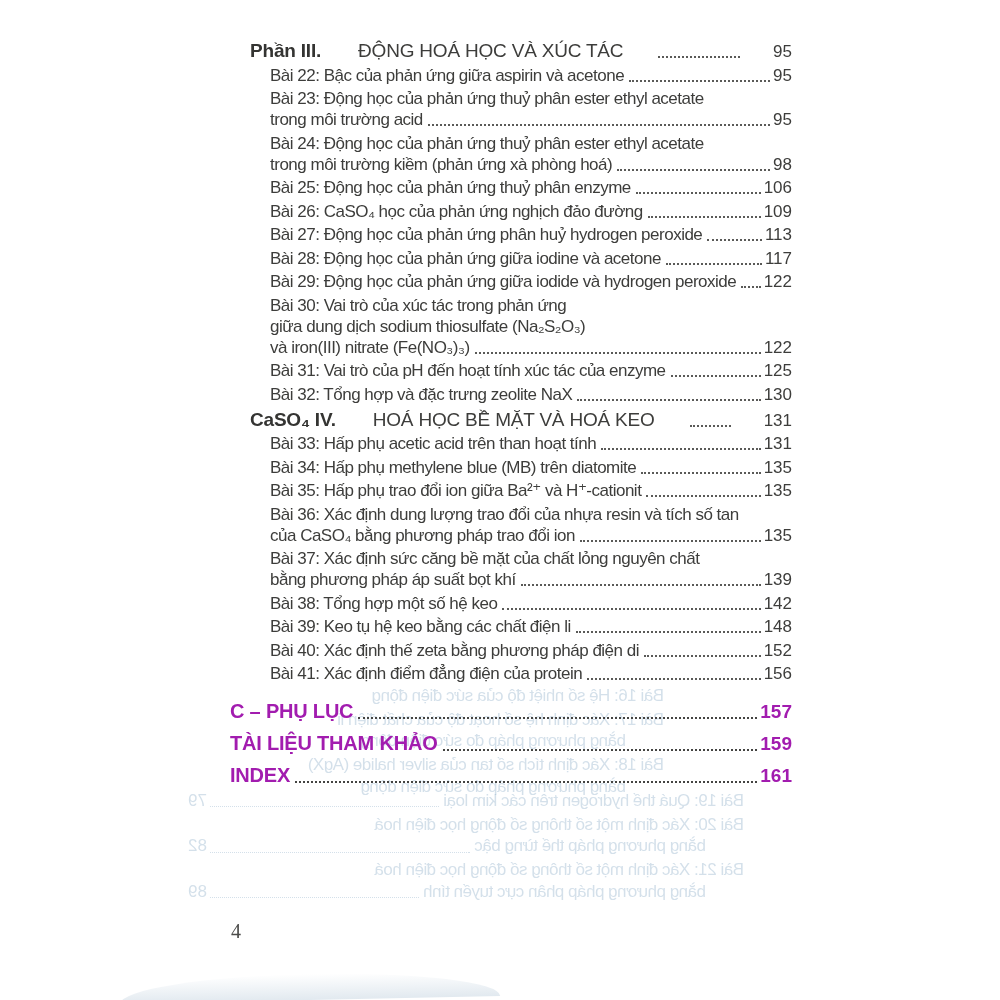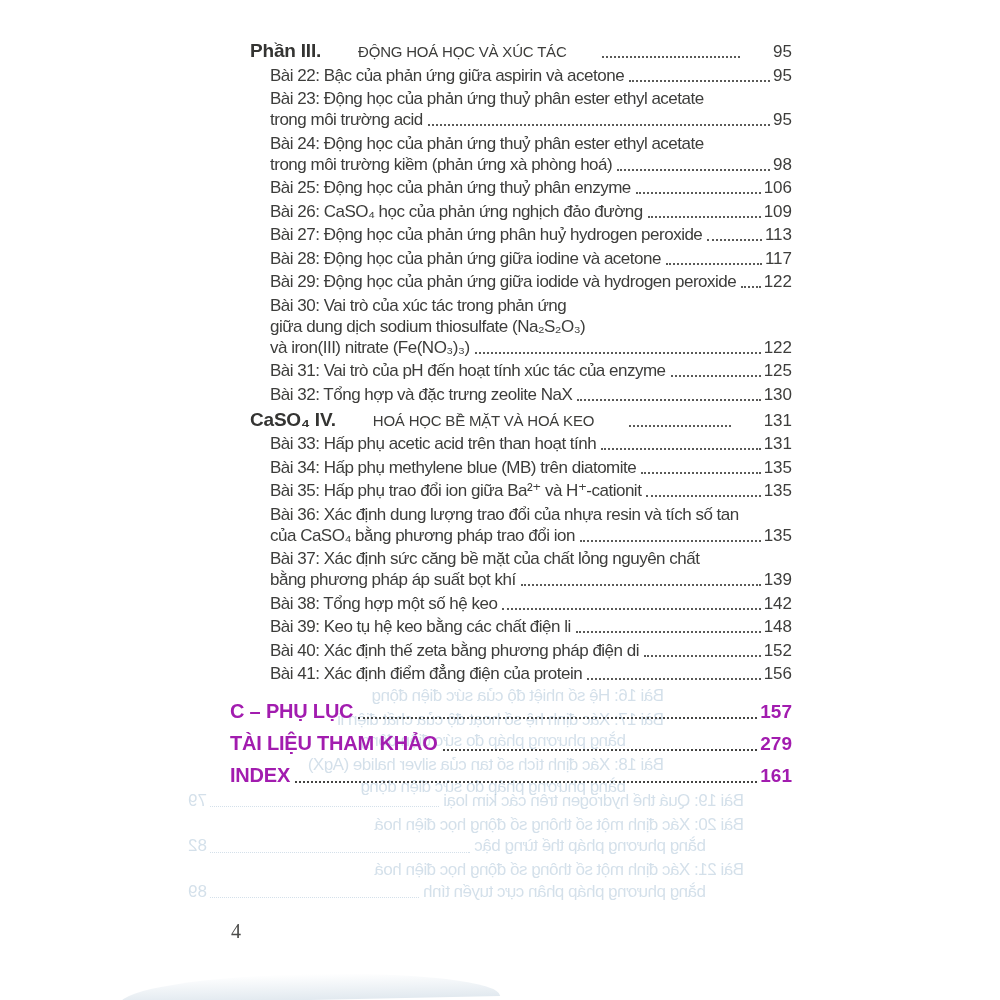--- a/index.html
+++ b/index.html
@@ -5,21 +5,21 @@
   html,body{margin:0;padding:0;background:#ffffff;}
   .stage{
     position:relative;width:1000px;height:1000px;background:#fff;overflow:hidden;
     font-family:"Liberation Sans","DejaVu Sans",sans-serif;color:#3d3d3b;
   }
   
   .toc{position:absolute;left:0;top:36px;width:792px;z-index:3;}
   .line{display:flex;align-items:baseline;font-size:17px;line-height:21px;letter-spacing:-0.5px;}
   .line.first{margin-top:2.5px;}
   .line.phan{padding-left:250px;gap:30px;}
-  .line.phan .txt{font-size:15px;letter-spacing:-0.2px;}
+  .line.phan .txt{font-size:19px;letter-spacing:-0.2px;}
   .line.phan .prefix{font-weight:bold;font-size:19px;color:#343432;margin-right:7px;letter-spacing:-0.2px;}
   .line.phan.first{margin-top:4px;}
   .line.bai{padding-left:270px;}
   .line.cont{}
   .line.top{padding-left:230px;font-weight:bold;font-size:20px;line-height:22px;color:#a21caf;letter-spacing:-0.2px;margin-top:9px;}
   .line:not(.top) + .line.top{margin-top:16px;}
   .leader{flex:1 1 auto;align-self:flex-end;margin:0 3px 4px 5px;border-bottom:2px dotted #5a5a58;min-width:8px;}
   .top .leader{border-bottom:2.4px dotted #444442;}
   .pg{white-space:nowrap;letter-spacing:0;}
   .top .pg{font-size:19px;}
@@ -218,21 +218,21 @@
         <span class="pg">156</span>
       </div>
       <div class="line top first">
         <span class="txt">C – PHỤ LỤC</span>
         <div class="leader"></div>
         <span class="pg">157</span>
       </div>
       <div class="line top first">
         <span class="txt">TÀI LIỆU THAM KHẢO</span>
         <div class="leader"></div>
-        <span class="pg">279</span>
+        <span class="pg">159</span>
       </div>
       <div class="line top first">
         <span class="txt">INDEX</span>
         <div class="leader"></div>
         <span class="pg">161</span>
       </div>
     </div>
   <div class="edge-shadow"></div>
   <div class="folio">4</div>
 </div>

